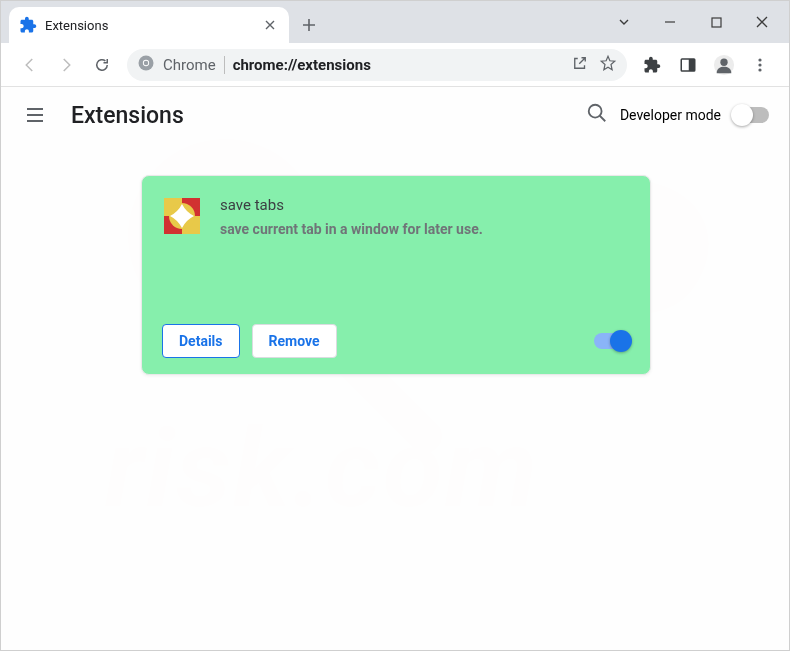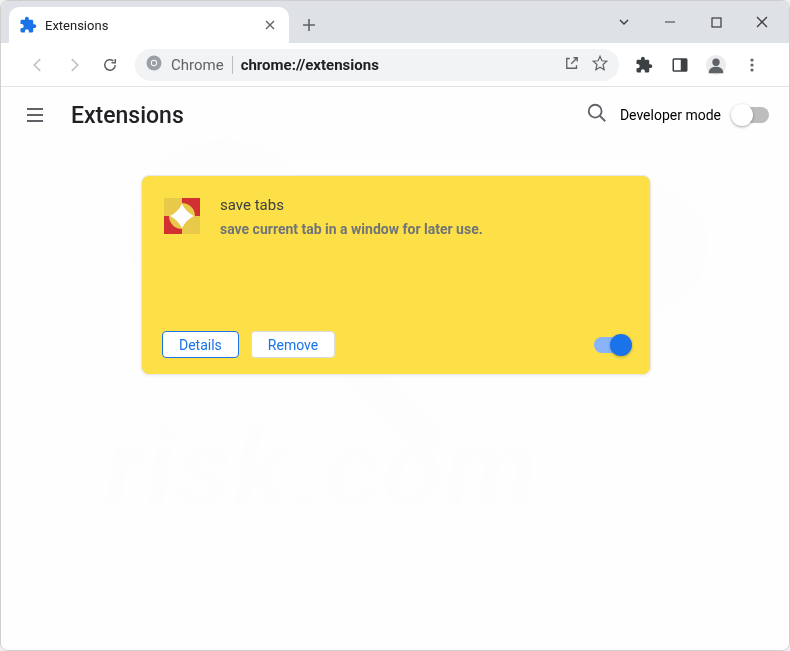--- a/index.html
+++ b/index.html
@@ -1,60 +1,60 @@
 <!DOCTYPE html>
 <html><head>
 <meta charset="utf-8">
 <style>
   * { margin: 0; padding: 0; box-sizing: border-box; font-family: "Segoe UI", Roboto, Arial, sans-serif; }
   body { width: 790px; height: 651px; background: #f0f0f0; position: relative; overflow: hidden; }
 
   .watermark { position:absolute; inset:0; display:flex; align-items:center; justify-content:center; pointer-events:none; z-index:1; }
   .watermark svg { width: 780px; height: 400px; opacity: 0.1; }
 
-  .browser-window { position:absolute; top:0; left:0; width:790px; height:651px; background:#fff; border:1px solid #cfcfcf; border-radius:8px; overflow:hidden; z-index:2; }
+  .browser-window { position:absolute; top:0; left:0; width:790px; height:651px; background:#fff; border:1px solid #cfcfcf; border-radius:0; overflow:hidden; z-index:2; }
 
   .titlebar { height:42px; background:#dee1e6; display:flex; align-items:flex-end; position:relative; }
   .window-controls { position:absolute; right:0; top:0; display:flex; align-items:center; gap:0; height:42px; padding-right:4px;}
   .win-btn { width:46px; height:30px; display:flex; align-items:center; justify-content:center; color:#3b3b3b; }
   .win-btn svg { stroke:#3b3b3b; }
 
   .tab { margin-left:8px; height:36px; width:280px; background:#fff; border-top-left-radius:10px; border-top-right-radius:10px; display:flex; align-items:center; padding:0 10px; position:relative; }
   .tab-icon { width:18px; height:18px; display:flex; align-items:center; justify-content:center; margin-right:8px; }
   .tab-title { flex:1; font-size:13px; color:#202124; white-space:nowrap; overflow:hidden; text-overflow:ellipsis; }
   .tab-close { width:18px; height:18px; display:flex; align-items:center; justify-content:center; border-radius:50%; color:#5f6368;}
   .newtab { width:28px; height:28px; display:flex; align-items:center; justify-content:center; margin-left:6px; margin-bottom:4px; color:#5f6368; border-radius:50%; }
 
-  .toolbar { height:44px; background:#fff; border-bottom:1px solid #e2e2e2; display:flex; align-items:center; padding:0 20px; gap:2px; }
+  .toolbar { height:44px; background:#fff; border-bottom:1px solid #e2e2e2; display:flex; align-items:center; padding:0 12px; gap:2px; }
   .tb-btn { width:34px; height:34px; display:flex; align-items:center; justify-content:center; border-radius:50%; color:#5f6368; }
   .tb-btn.disabled { color:#bdbdbd; }
   .omnibox { flex:1; height:32px; background:#f1f3f4; border-radius:16px; display:flex; align-items:center; padding:0 10px; margin:0 6px; gap:8px; color:#5f6368; font-size:15px; }
   .omni-prefix { color:#5f6368; }
   .omni-sep { width:1px; height:18px; background:#bdbdbd; }
   .omni-url { color:#202124; flex:1; white-space:nowrap; overflow:hidden;font-weight:bold; }
   .omni-right { display:flex; align-items:center; gap:10px; }
 
   .content { position:relative; height:calc(100% - 86px); background:#fff; }
 
   .page-header { height:56px; display:flex; align-items:center; padding:0 20px; gap:22px; position:relative; z-index:5; }
   .hamburger { width:28px; height:28px; display:flex; align-items:center; justify-content:center; color:#5f6368; }
   .page-title { font-size:23px; color:#202124; font-weight:500; }
   .header-right { position:absolute; right:20px; top:0; height:56px; display:flex; align-items:center; gap:12px; }
   .dev-label { font-size:14px; color:#000000; }
   .toggle-off { width:36px; height:16px; background:#bdbdbd; border-radius:10px; position:relative; }
   .toggle-off::after { content:""; position:absolute; left:-2px; top:-3px; width:22px; height:22px; background:#fff; border-radius:50%; box-shadow:0 1px 3px rgba(0,0,0,0.35); }
 
-  .ext-card { position:absolute; left:140px; top:88px; width:510px; height:200px; background:#fde047; border:1px solid #e9e9e9; border-radius:8px; box-shadow:0 1px 3px rgba(60,64,67,0.08); padding:20px; z-index:5; }
+  .ext-card { position:absolute; left:140px; top:88px; width:510px; height:200px; background:#86efac; border:1px solid #e9e9e9; border-radius:8px; box-shadow:0 1px 3px rgba(60,64,67,0.08); padding:20px; z-index:5; }
   .ext-head { display:flex; gap:18px; }
   .ext-logo { width:40px; height:40px; border-radius:4px; }
   .ext-text { flex:1; }
   .ext-name { font-size:15px; color:#3c4043; margin-bottom:6px; }
   .ext-desc { font-size:14px; color:#707478; line-height:1.4;font-weight:bold; }
   .ext-actions { position:absolute; bottom:16px; left:20px; right:20px; display:flex; align-items:center; gap:12px; }
-  .act-btn { height:27px; padding:0 16px; border:1px solid #dadce0; border-radius:4px; color:#1a73e8; background:#fff; font-size:14px; display:flex; align-items:center; font-weight:400;}
+  .act-btn { height:34px; padding:0 16px; border:1px solid #dadce0; border-radius:4px; color:#1a73e8; background:#fff; font-size:14px; display:flex; align-items:center; font-weight:700;}
   .act-btn.details { border:1px solid #1a73e8; }
   .spacer { flex:1; }
   .toggle-on { width:36px; height:16px; background:#8ab4f8; border-radius:10px; position:relative; }
   .toggle-on::after { content:""; position:absolute; right:-2px; top:-3px; width:22px; height:22px; background:#1a73e8; border-radius:50%; box-shadow:0 1px 3px rgba(0,0,0,0.3); }
 
   .search-ic { color:#5f6368; }
 </style>
 </head>
 <body>
 

